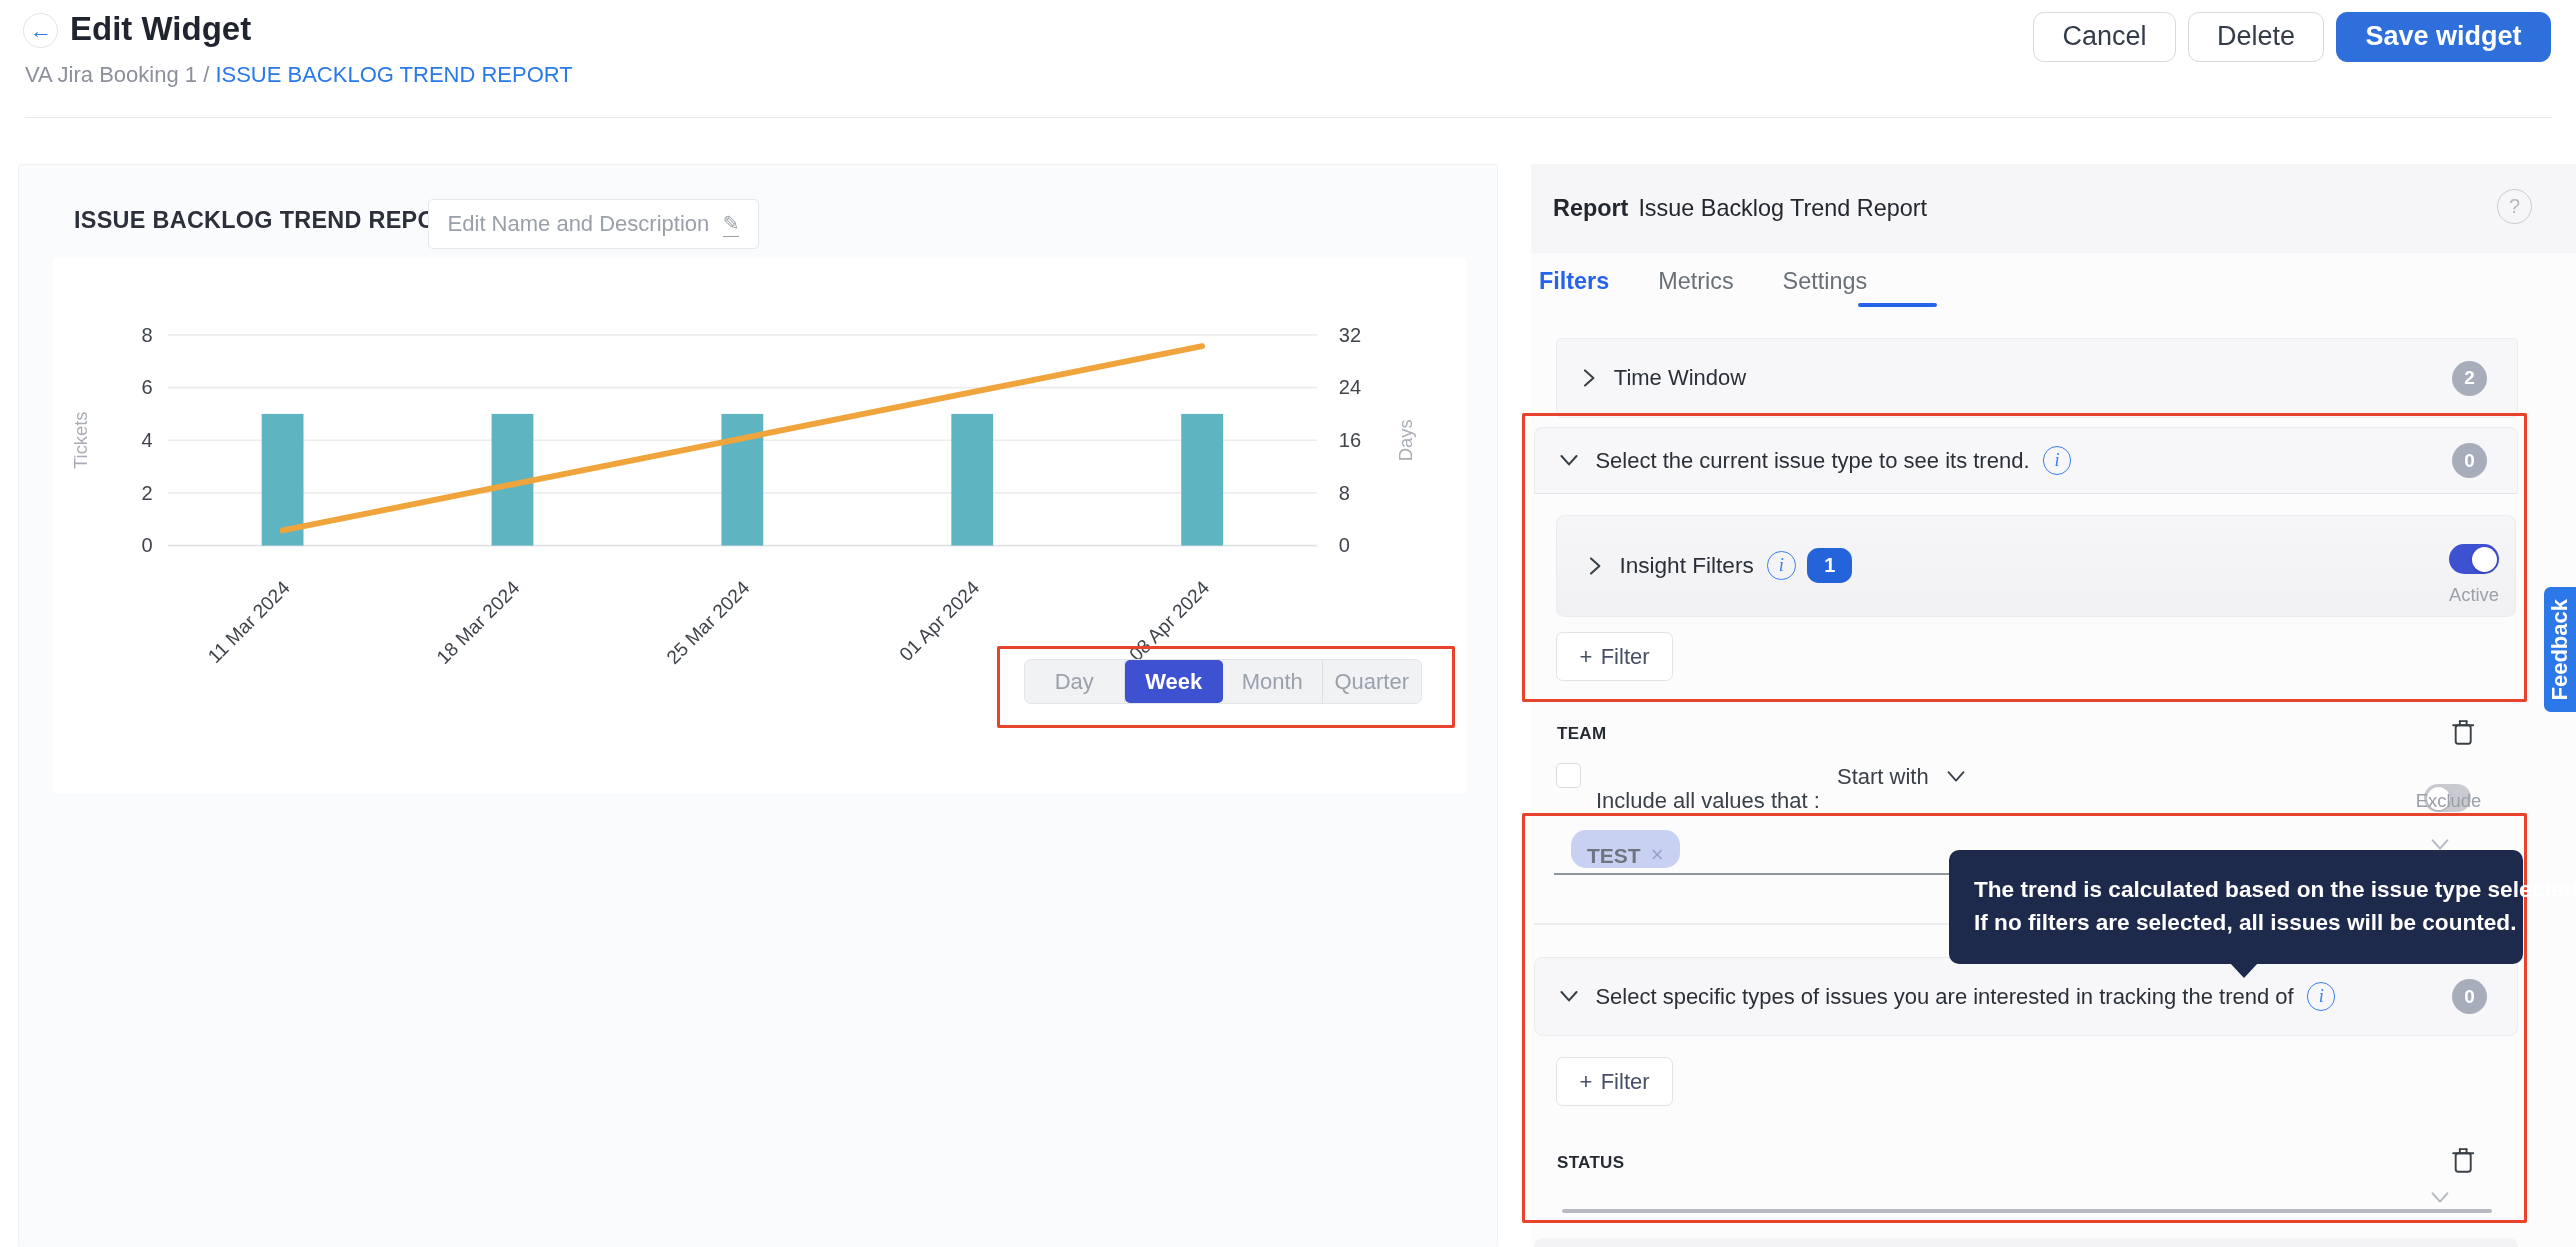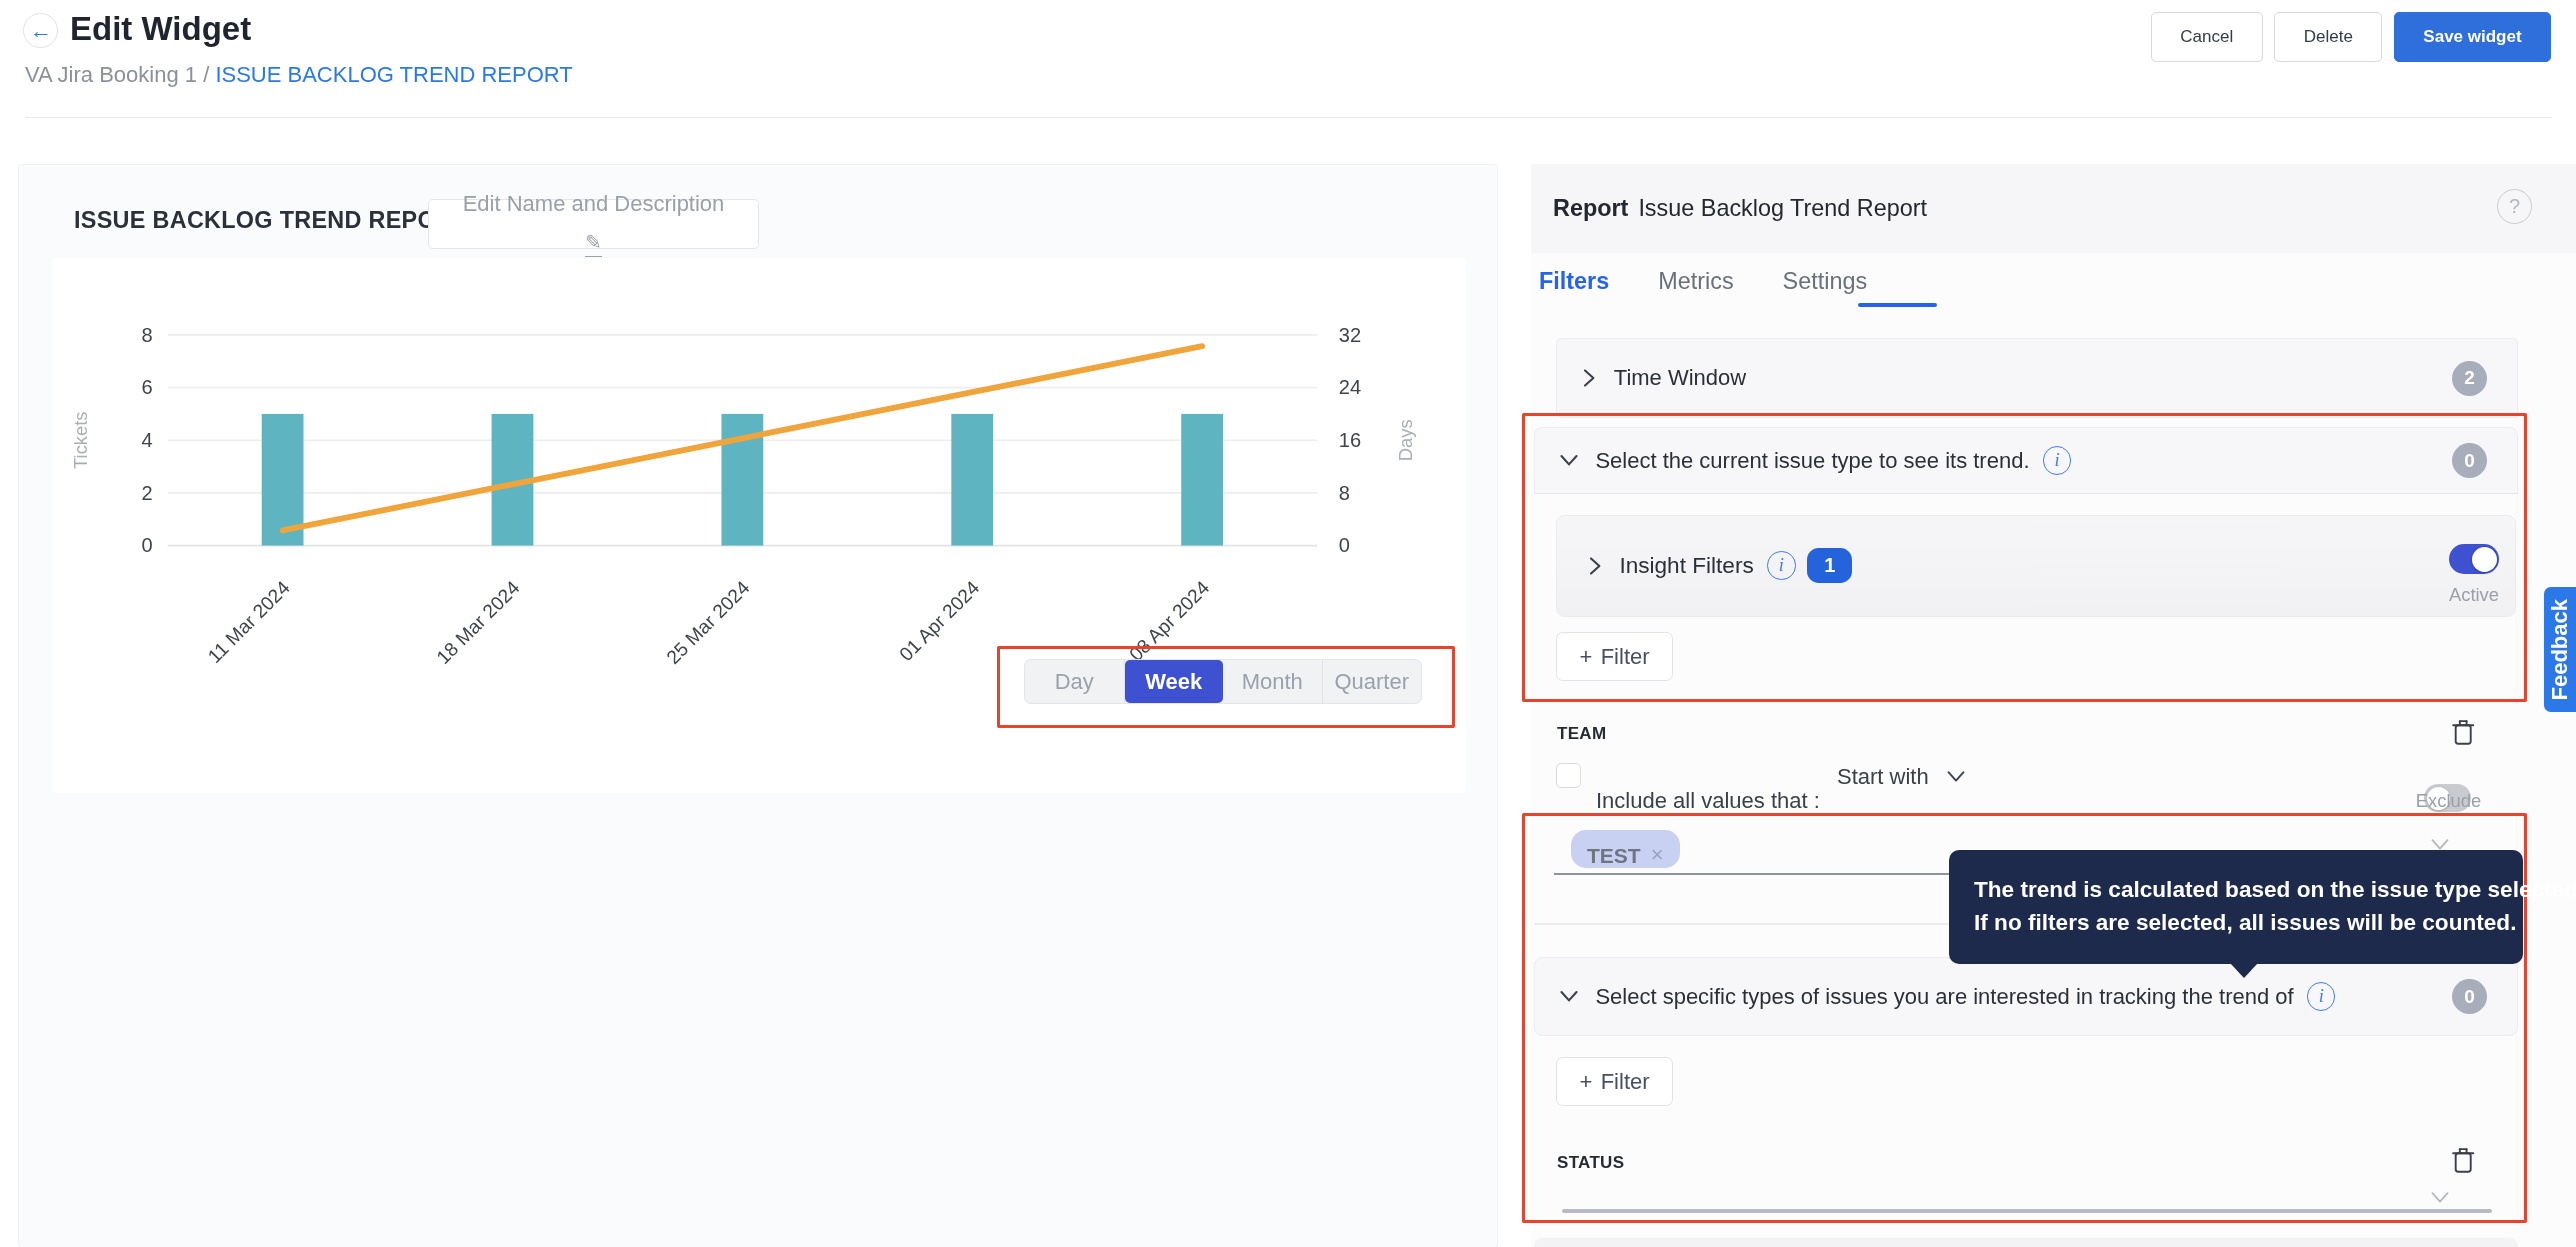--- a/index.html
+++ b/index.html
@@ -8,33 +8,33 @@
   .abs{position:absolute;}
 
   
   .back-btn{left:23.4px;top:13.4px;width:35px;height:35px;border:1.3px solid #dfe3e8;border-radius:50%;
             background:#fff;display:flex;align-items:center;justify-content:center;
             color:#2979e9;font-size:22px;cursor:pointer;box-sizing:border-box;}
   .page-title{left:70px;top:10px;font-size:33px;font-weight:600;color:#1f242e;}
   .breadcrumb{left:25px;top:62px;font-size:22px;color:#8b909a;}
   .breadcrumb .crumb-link{color:#2979e9;cursor:pointer;}
   .hdr-actions{right:25px;top:11.7px;display:flex;gap:11.7px;}
-  .btn{height:50px;border-radius:5px;border:0.8px solid #d6d9de;background:#fff;color:#343b49;
-       font-size:17px;font-family:inherit;display:flex;align-items:center;justify-content:center;
+  .btn{height:50px;border-radius:11px;border:0.8px solid #d6d9de;background:#fff;color:#343b49;
+       font-size:27px;font-family:inherit;display:flex;align-items:center;justify-content:center;
        padding:0 28.4px;cursor:pointer;box-sizing:border-box;}
   .btn.primary{background:#2e6fdb;border-color:#2e6fdb;color:#fff;font-weight:600;}
   .hdr-divider{left:25px;top:117px;width:2527px;height:0.8px;background:#e7e8ec;}
 
   
   .left-card{left:18.4px;top:164px;width:1480px;height:1084px;background:#fafbfc;
              border:0.8px solid #f0f1f4;border-radius:3.3px;box-sizing:border-box;}
   .widget-title{left:74px;top:207px;font-size:23.4px;font-weight:600;color:#2b303b;letter-spacing:0.3px;}
   .edit-name-btn{left:428px;top:199px;width:331px;height:50px;background:#fff;border:0.8px solid #e4e6ea;
                  border-radius:5px;color:#9aa0a9;font-size:22px;display:flex;align-items:center;
-                 justify-content:center;gap:13.4px;cursor:pointer;box-sizing:border-box;flex-direction:column;}
+                 justify-content:center;gap:13.4px;cursor:pointer;box-sizing:border-box;}
   .edit-name-btn .pencil{border-bottom:1.7px solid #9aa0a9;padding-bottom:1.7px;font-size:20px;}
   .chart-box{left:53px;top:258px;width:1413px;height:535px;background:#fff;border-radius:3.3px;}
 
   
   .seg-redbox{left:997px;top:646px;width:458px;height:82px;border:4.2px solid #e8432c;border-radius:1.7px;box-sizing:border-box;}
   .seg-control{left:1024px;top:659px;width:398px;height:45px;background:#f1f2f4;border:0.8px solid #e3e5e9;
                border-radius:6.7px;display:flex;box-sizing:border-box;overflow:hidden;}
   .seg{flex:1;display:flex;align-items:center;justify-content:center;font-size:22px;color:#9aa1ab;
        cursor:pointer;border-right:0.8px solid #dfe1e6;}
   .seg:last-child{border-right:none;}

